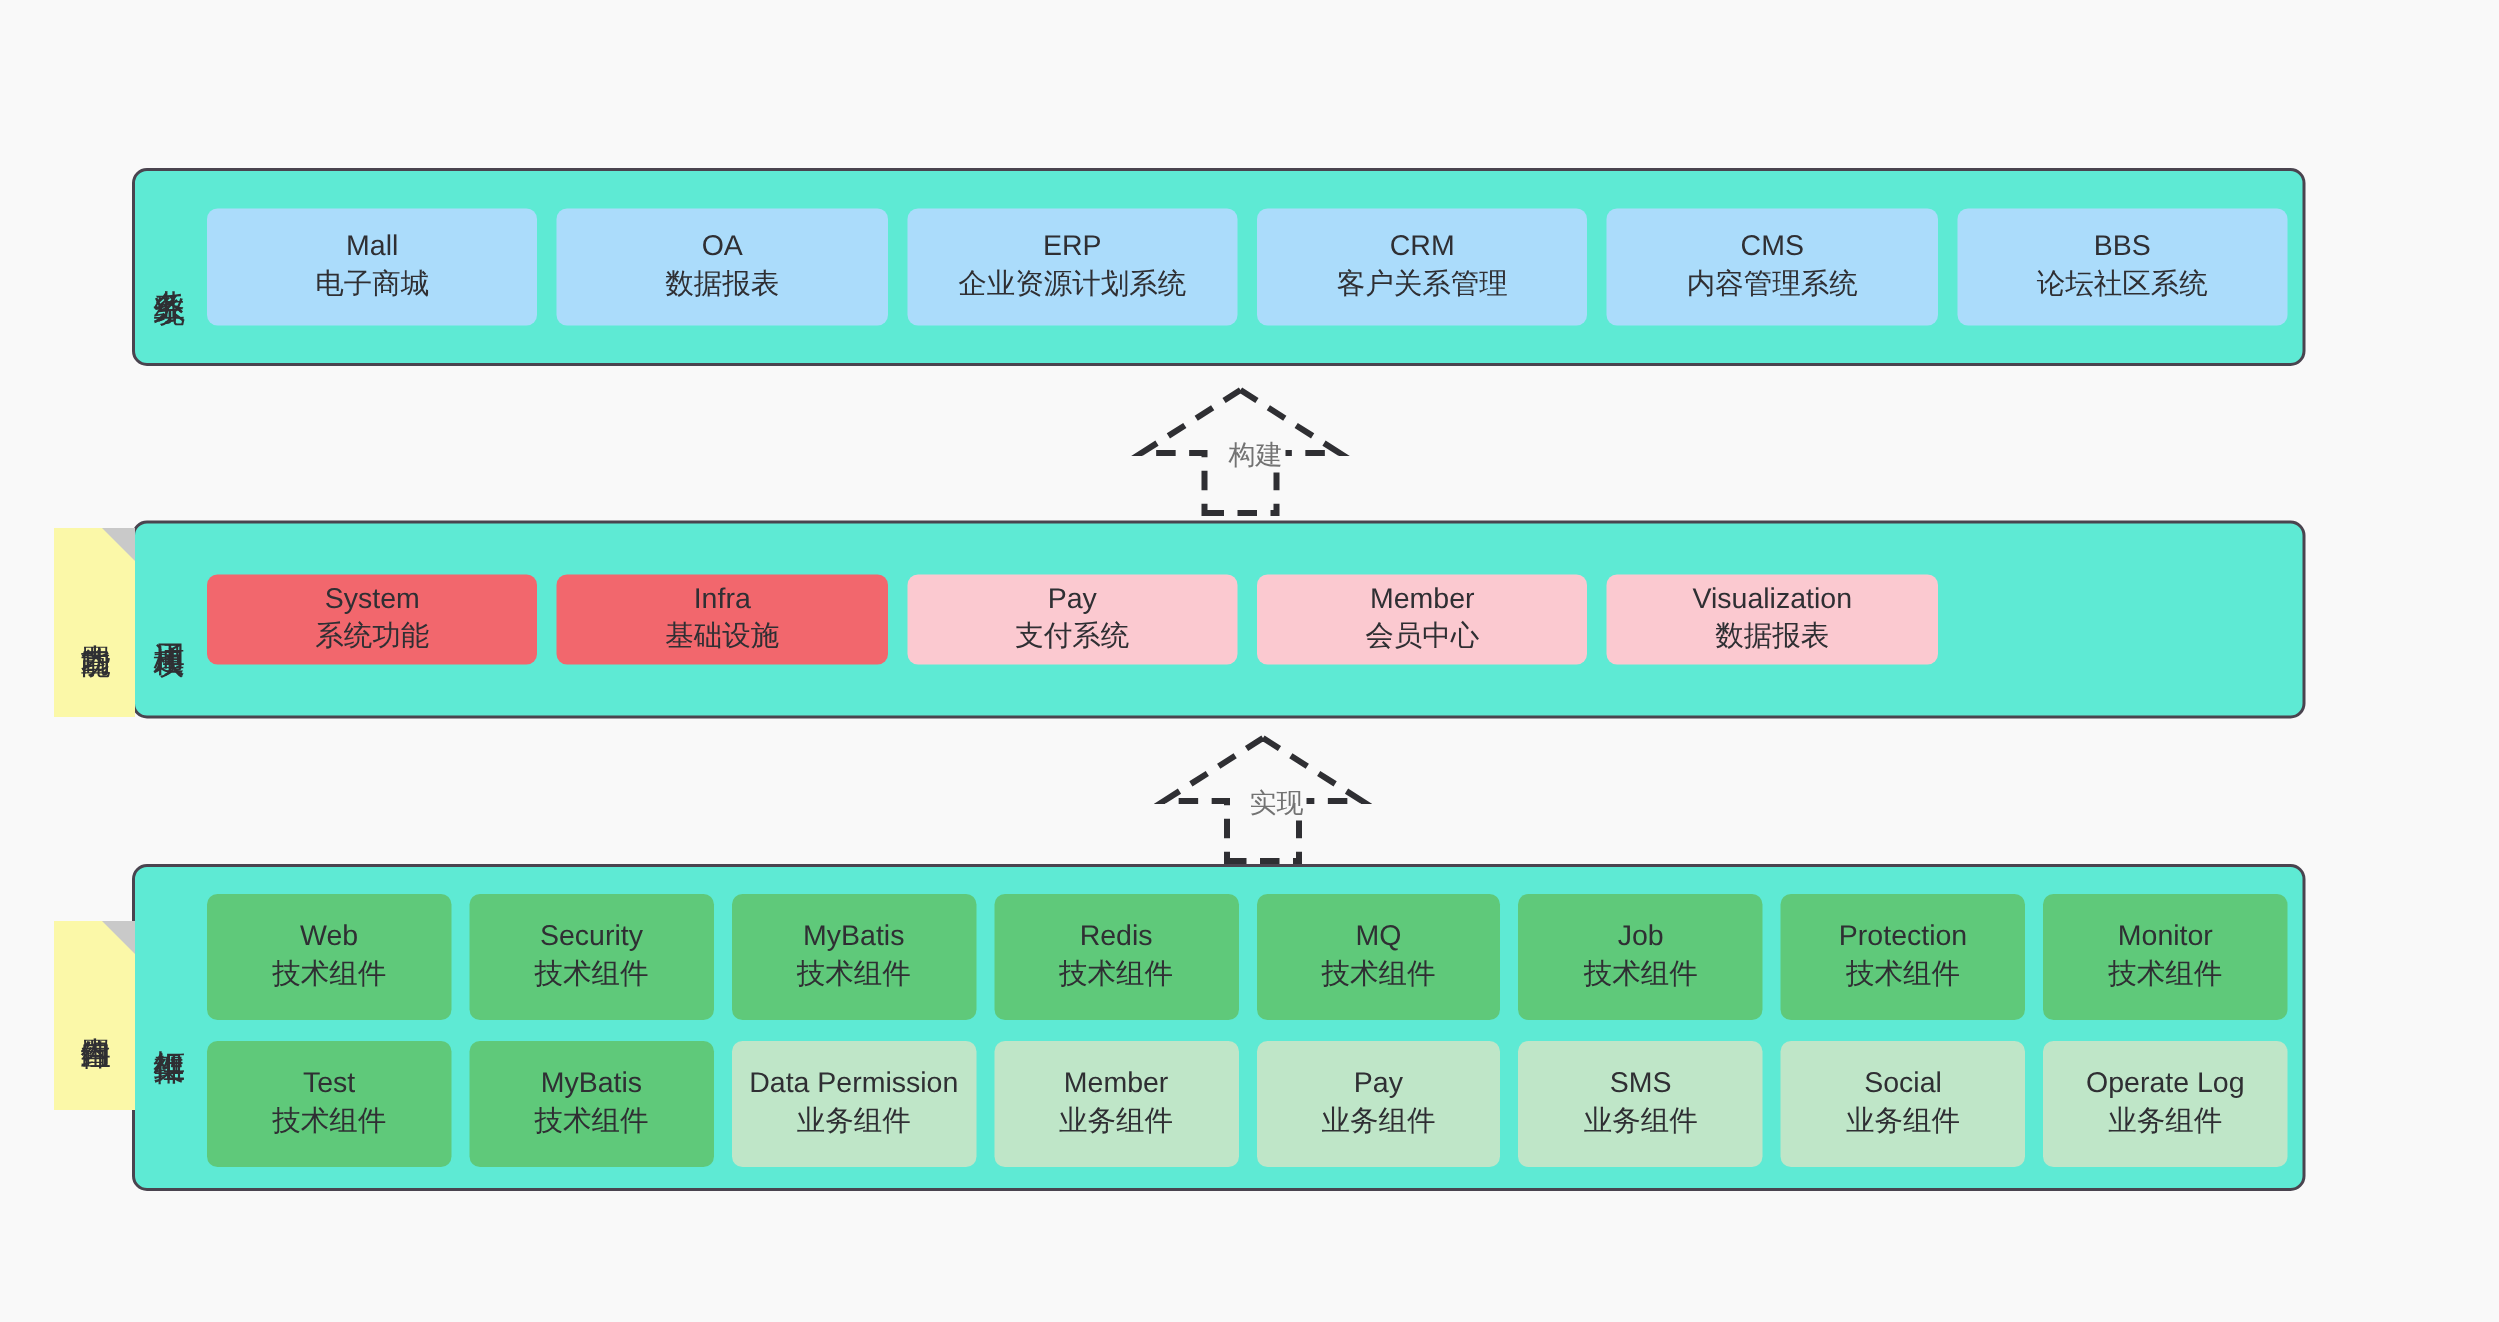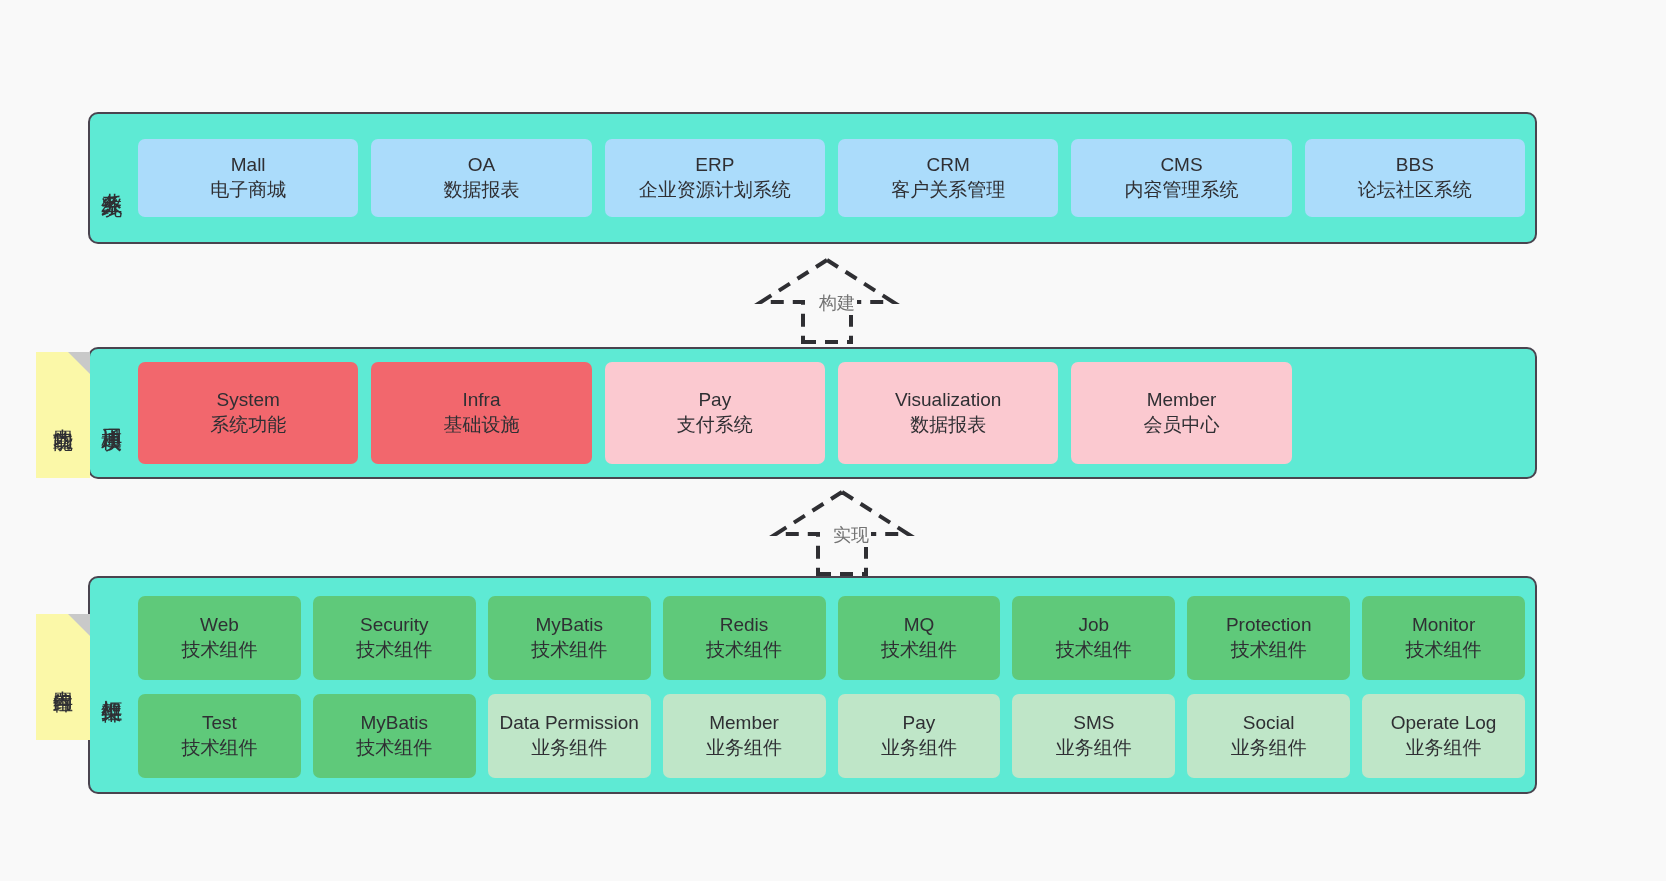--- a/index.html
+++ b/index.html
@@ -80,21 +80,21 @@
   }
   #layer-business .box{height:78px;}
 
   
   #layer-module{left:88px;top:347px;width:1449px;height:132px;}
   #layer-module .layer-body{
     grid-template-columns:repeat(6,1fr);
     gap:0 13px;
     padding:0 10px 0 4px;
   }
-  #layer-module .box{height:102px;}
+  #layer-module .box{height:60px;}
 
   
   #layer-framework{left:88px;top:576px;width:1449px;height:218px;}
   #layer-framework .layer-body{
     grid-template-columns:repeat(8,1fr);
     grid-auto-rows:84px;
     gap:14px 12px;
     padding:4px 10px 0 4px;
     align-content:center;
   }
@@ -195,26 +195,26 @@
         </div>
         <div class="box c-red">
           <span class="t1">Infra</span>
           <span class="t2">基础设施</span>
         </div>
         <div class="box c-pink">
           <span class="t1">Pay</span>
           <span class="t2">支付系统</span>
         </div>
         <div class="box c-pink">
+          <span class="t1">Member</span>
+          <span class="t2">会员中心</span>
+        </div>
+        <div class="box c-pink">
           <span class="t1">Visualization</span>
           <span class="t2">数据报表</span>
-        </div>
-        <div class="box c-pink">
-          <span class="t1">Member</span>
-          <span class="t2">会员中心</span>
         </div>
       </div>
   </div>
 
   <div class="uml" id="uml-impl">
     <svg width="140" height="86" viewBox="0 0 140 86" aria-hidden="true">
       <path d="M70 2 L136 44 L94 44 L94 86 M70 2 L4 44 L46 44 L46 86" fill="none" stroke="#2f2f33" stroke-width="4" stroke-dasharray="13 9" stroke-linecap="butt"></path>
       <path d="M46 84 L94 84" fill="none" stroke="#2f2f33" stroke-width="4" stroke-dasharray="13 9"></path>
     </svg>
     <span class="lbl">实现</span>

